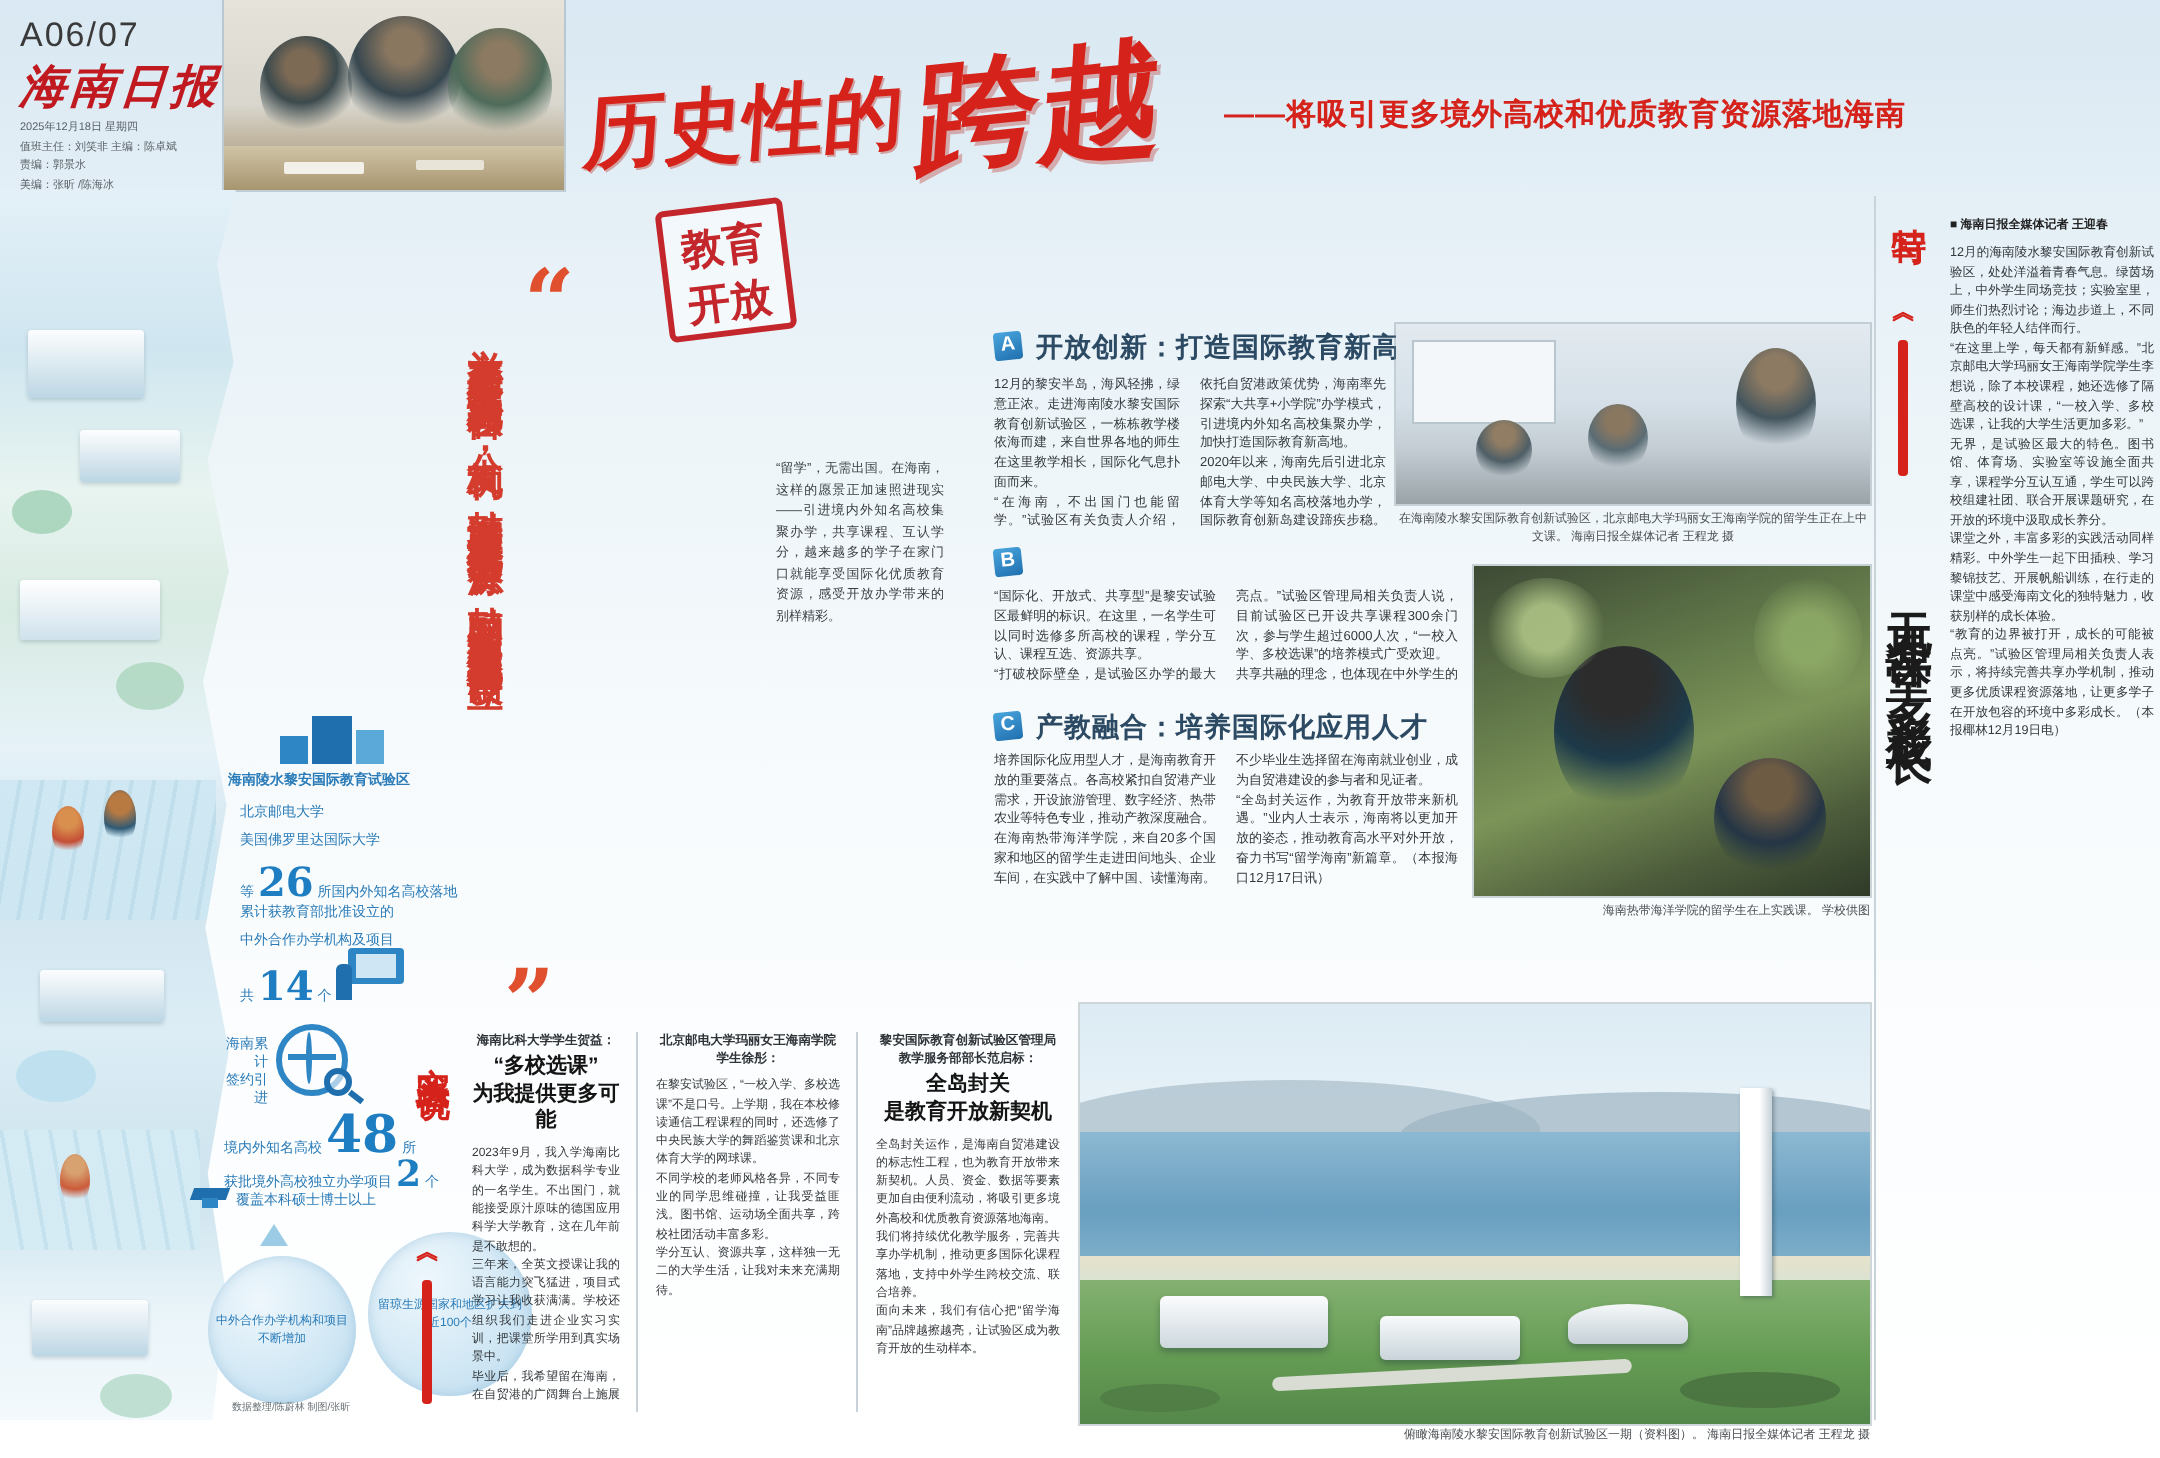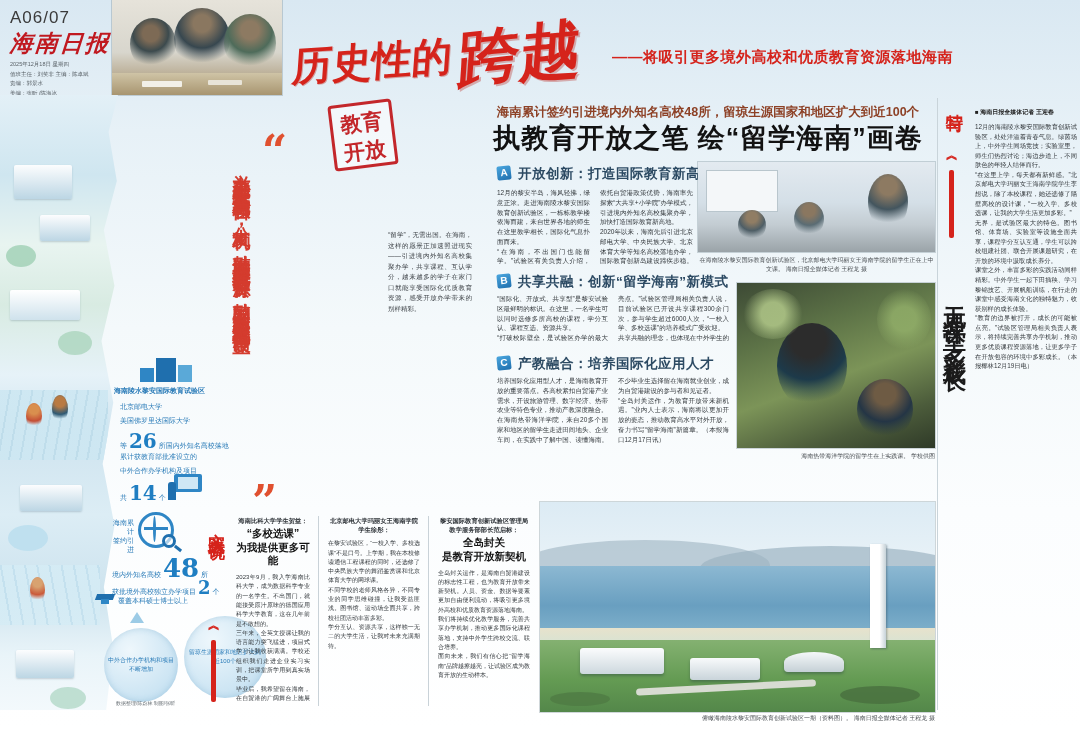--- a/index.html
+++ b/index.html
@@ -124,32 +124,29 @@
     <div>教育</div>
     <div>开放</div>
   </div>
 
   <div class="abs qmark" style="left:262px;top:130px;">“</div>
   <div class="abs" id="quote">举办高水平中外合作办学机构和项目。分支机构，鼓励海南引进境外优质教育资源，鼓励国内知名高校和研究机构在海南设立</div>
   <div class="abs qmark" style="left:252px;top:480px;">”</div>
 
   <div class="abs just" id="lead">“留学”，无需出国。在海南，这样的愿景正加速照进现实——引进境内外知名高校集聚办学，共享课程、互认学分，越来越多的学子在家门口就能享受国际化优质教育资源，感受开放办学带来的别样精彩。</div>
 
-  <div class="abs" id="kicker">海南累计签约引进境内外知名高校48所，留琼生源国家和地区扩大到近100个</div>
-  <div class="abs" id="headline">执教育开放之笔 绘“留学海南”画卷</div>
 
   <div class="abs secTag" style="left:497px;top:166px;">A</div>
   <div class="abs secTitle" style="left:518px;top:165px;">开放创新：打造国际教育新高地</div>
   <div class="abs bodyTxt cols2 just pre" style="left:497px;top:188px;width:196px;height:82px;overflow:hidden;">12月的黎安半岛，海风轻拂，绿意正浓。走进海南陵水黎安国际教育创新试验区，一栋栋教学楼依海而建，来自世界各地的师生在这里教学相长，国际化气息扑面而来。
 “在海南，不出国门也能留学。”试验区有关负责人介绍，依托自贸港政策优势，海南率先探索“大共享+小学院”办学模式，引进境内外知名高校集聚办学，加快打造国际教育新高地。
 2020年以来，海南先后引进北京邮电大学、中央民族大学、北京体育大学等知名高校落地办学，国际教育创新岛建设蹄疾步稳。截至目前，全省累计签约引进境内外知名高校48所，一批合作办学机构和项目已开学运行，在校生规模持续扩大。
 为让更多孩子在家门口“留学”，海南持续扩大教育对外开放，出台系列政策举措，推动优质教育资源加速集聚，“留学海南”品牌效应逐步显现。</div>
 
   <div class="abs secTag" style="left:497px;top:274px;">B</div>
-  <div class="abs secTitle" style="left:518px;top:273px;">共享共融：创新“留学海南”新模式</div>
   <div class="abs bodyTxt cols2 just pre" style="left:497px;top:294px;width:232px;height:56px;overflow:hidden;">“国际化、开放式、共享型”是黎安试验区最鲜明的标识。在这里，一名学生可以同时选修多所高校的课程，学分互认、课程互选、资源共享。
 “打破校际壁垒，是试验区办学的最大亮点。”试验区管理局相关负责人说，目前试验区已开设共享课程300余门次，参与学生超过6000人次，“一校入学、多校选课”的培养模式广受欢迎。
 共享共融的理念，也体现在中外学生的朝夕相处中。中外学生同堂上课、同场竞技，在交流互鉴中拓宽国际视野，“留学海南”新模式正吸引越来越多的境外学子慕名而来。</div>
 
   <div class="abs secTag" style="left:497px;top:356px;">C</div>
   <div class="abs secTitle" style="left:518px;top:355px;">产教融合：培养国际化应用人才</div>
   <div class="abs bodyTxt cols2 just pre" style="left:497px;top:376px;width:232px;height:84px;overflow:hidden;">培养国际化应用型人才，是海南教育开放的重要落点。各高校紧扣自贸港产业需求，开设旅游管理、数字经济、热带农业等特色专业，推动产教深度融合。
 在海南热带海洋学院，来自20多个国家和地区的留学生走进田间地头、企业车间，在实践中了解中国、读懂海南。不少毕业生选择留在海南就业创业，成为自贸港建设的参与者和见证者。
 “全岛封关运作，为教育开放带来新机遇。”业内人士表示，海南将以更加开放的姿态，推动教育高水平对外开放，奋力书写“留学海南”新篇章。（本报海口12月17日讯）</div>
 

